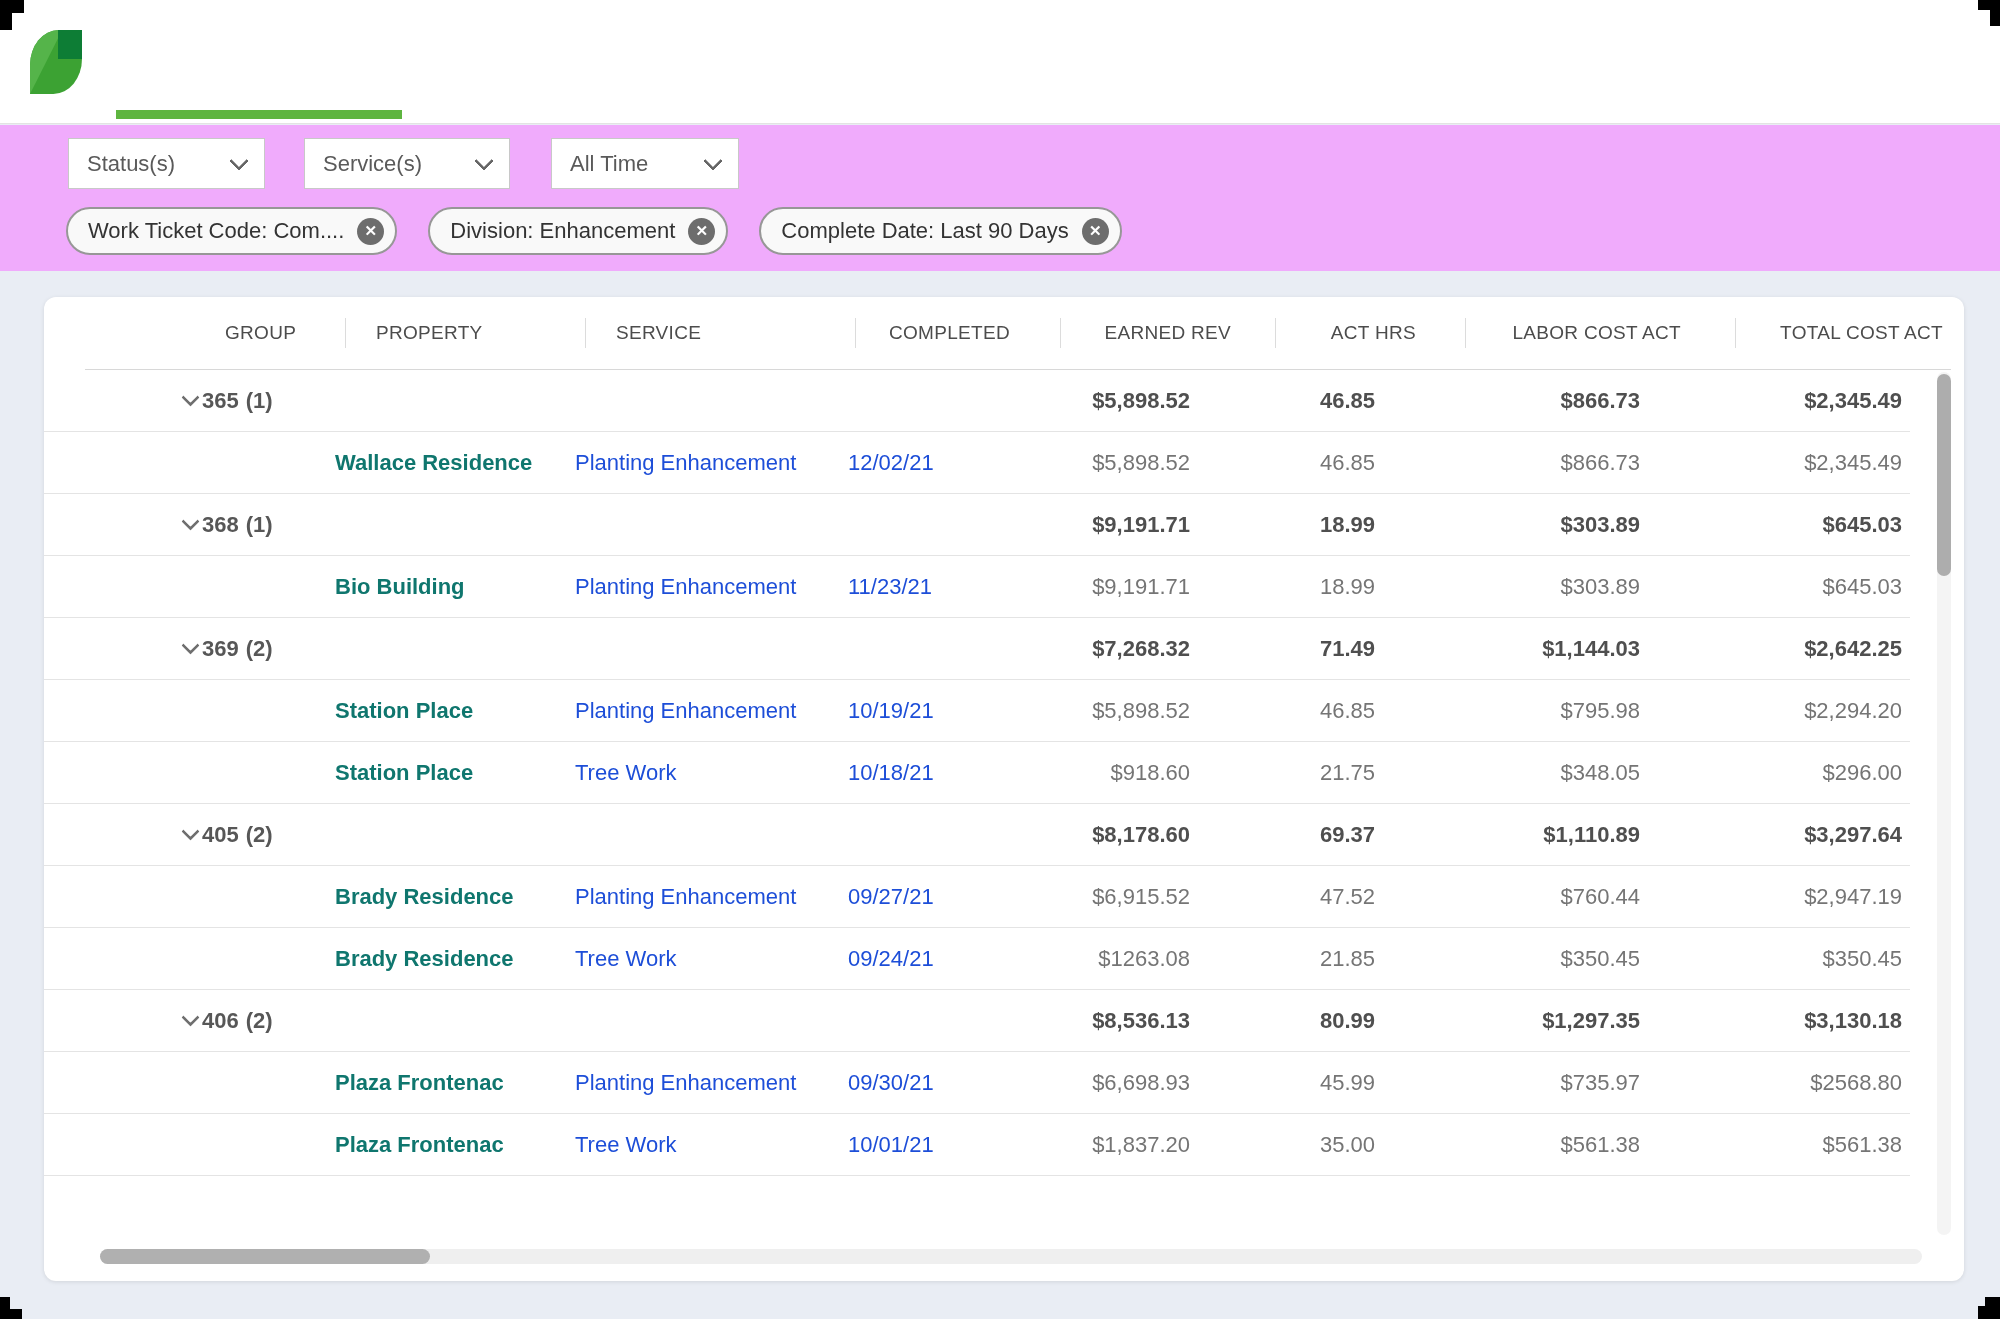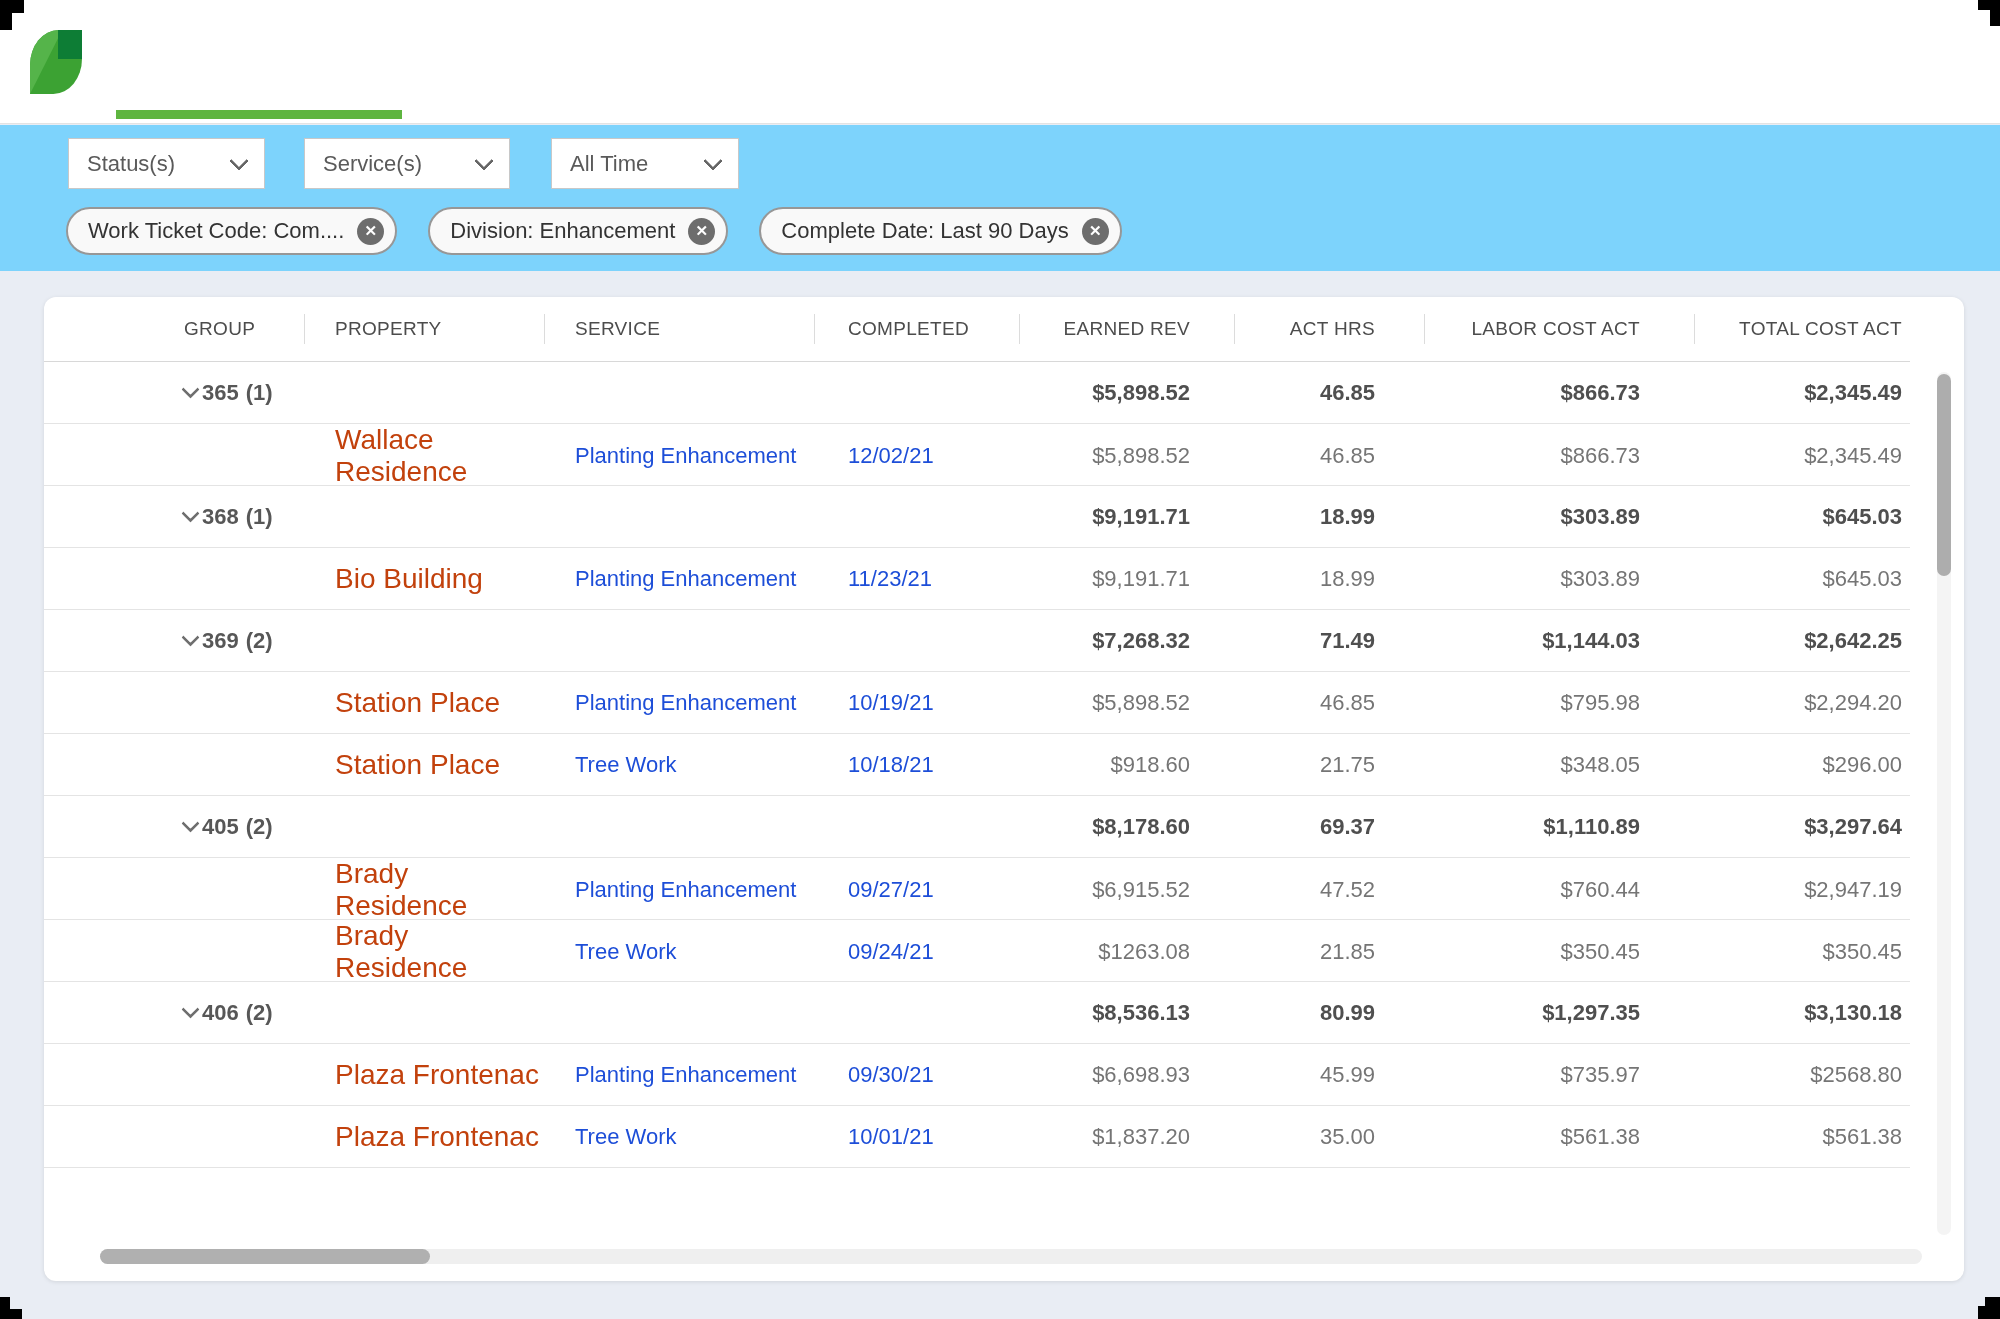--- a/index.html
+++ b/index.html
@@ -34,21 +34,21 @@
     font-size:42px; font-weight:bold; color:#2b6cb3; letter-spacing:0.5px;
   }
   .title-underline {
     position:absolute; left:116px; top:110px; width:286px; height:9px;
     background:#5eb53f;
   }
 
   
   .filter-band {
     position:absolute; top:125px; left:0; width:2000px; height:146px;
-    background:#7dd3fc;
+    background:#f0abfc;
   }
   .dropdown {
     position:absolute; top:13px; height:51px;
     border:1px solid #c8c8c8; background:#fff;
     display:flex; align-items:center; justify-content:space-between;
     padding:0 18px; font-size:22px; color:#5a5a5a; cursor:pointer;
   }
   .dd-1 { left:68px;  width:197px; }
   .dd-2 { left:304px; width:206px; }
   .dd-3 { left:551px; width:188px; }
@@ -77,21 +77,21 @@
   .card {
     position:absolute; left:44px; top:297px; width:1920px; height:984px;
     background:#ffffff; border-radius:12px;
     box-shadow:0 1px 4px rgba(0,0,0,0.10);
   }
   .trow {
     display:grid;
     grid-template-columns:261px 240px 270px 205px 215px 190px 270px 215px;
     align-items:center; width:1866px;
   }
-  .thead { height:65px; border-bottom:1px solid #d8d8d8; }
+  .thead { height:73px; border-bottom:1px solid #d8d8d8;margin-left:41px; }
   .th {
     font-size:19px; color:#4c4c4c; letter-spacing:0.3px;
     position:relative; height:34px; line-height:34px; cursor:pointer;
     white-space:nowrap;
   }
   .th:not(:last-child)::after {
     content:""; position:absolute; right:0; top:2px; height:30px; width:1px;
     background:#dcdcdc;
   }
   .totals-row { height:64px; border-bottom:1px solid #d8d8d8; }
@@ -117,21 +117,21 @@
     font-size:22px; font-weight:bold; color:#575757;
   }
   .row-chev {
     width:13px; height:13px; margin-top:-7px;
     border-right:3px solid #6f6f6f; border-bottom:3px solid #6f6f6f;
     transform:rotate(45deg); border-radius:1px; flex:none;
   }
   .group-count { margin-left:2px; }
   .group-row .num { font-weight:bold; color:#4f4f4f; font-size:22px; }
 
-  .prop-link { font-size:28px; color:#c2410c; cursor:pointer; }
+  .prop-link { font-size:22px; color:#0f766e; cursor:pointer;font-weight:bold; }
   .gray-txt  { font-size:22px; color:#1d4ed8; }
   .detail-row .num { font-size:22px; color:#757575; }
 
   
   .vscroll {
     position:absolute; top:75px; right:13px; bottom:46px; width:14px;
     background:#f4f4f4; border-radius:7px;
   }
   .vthumb {
     position:absolute; top:2px; left:0; width:14px; height:202px;

